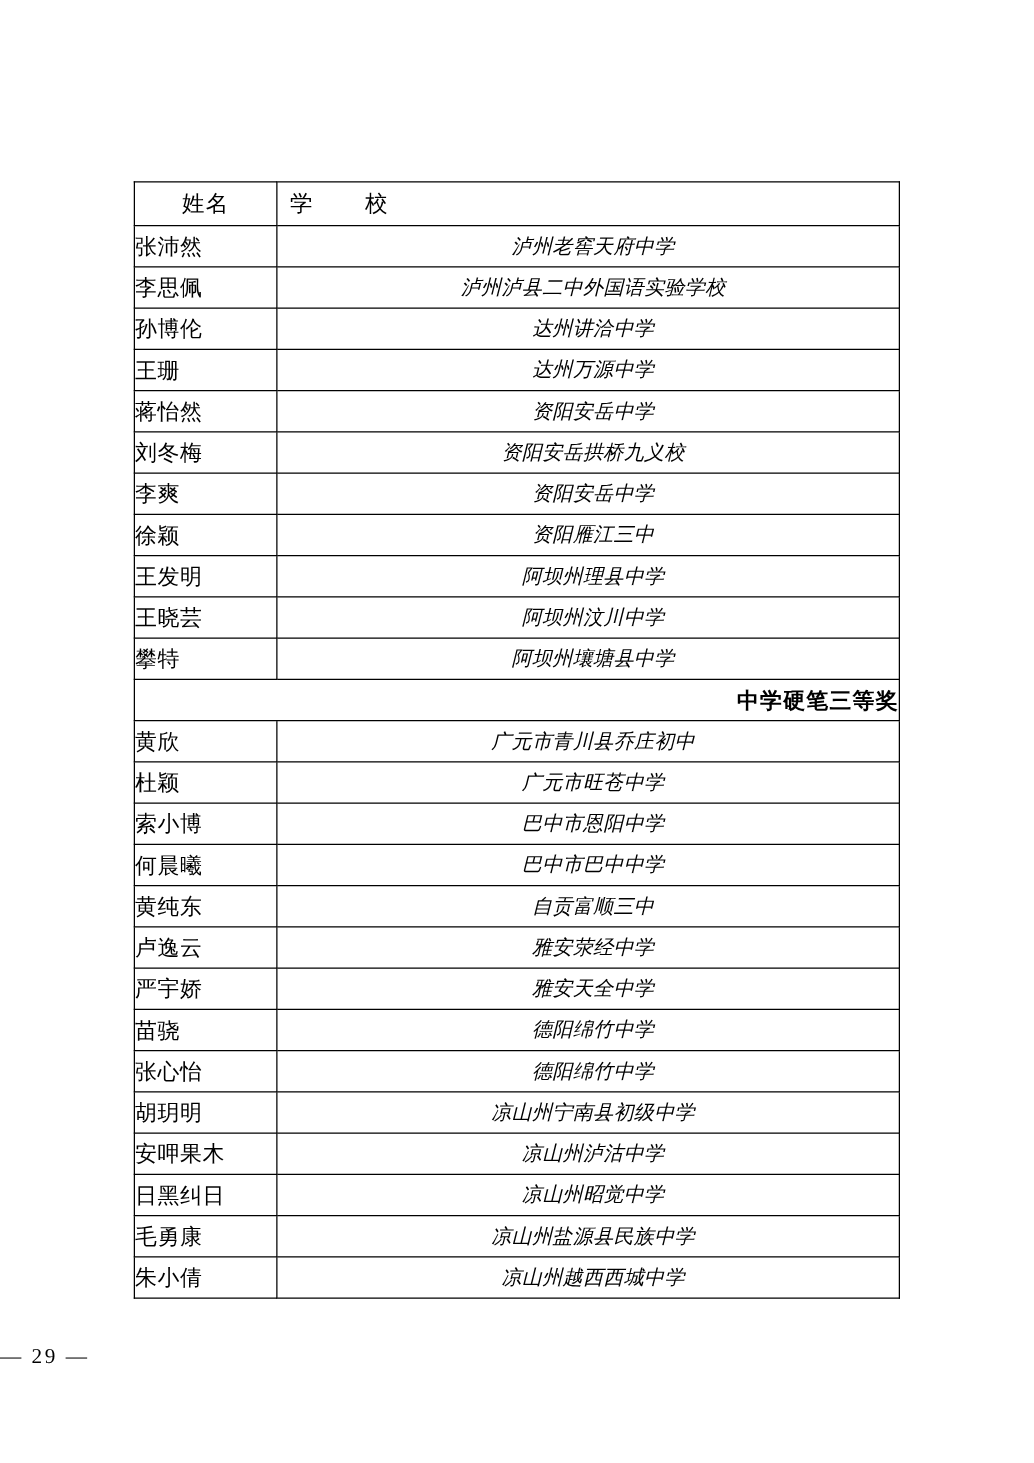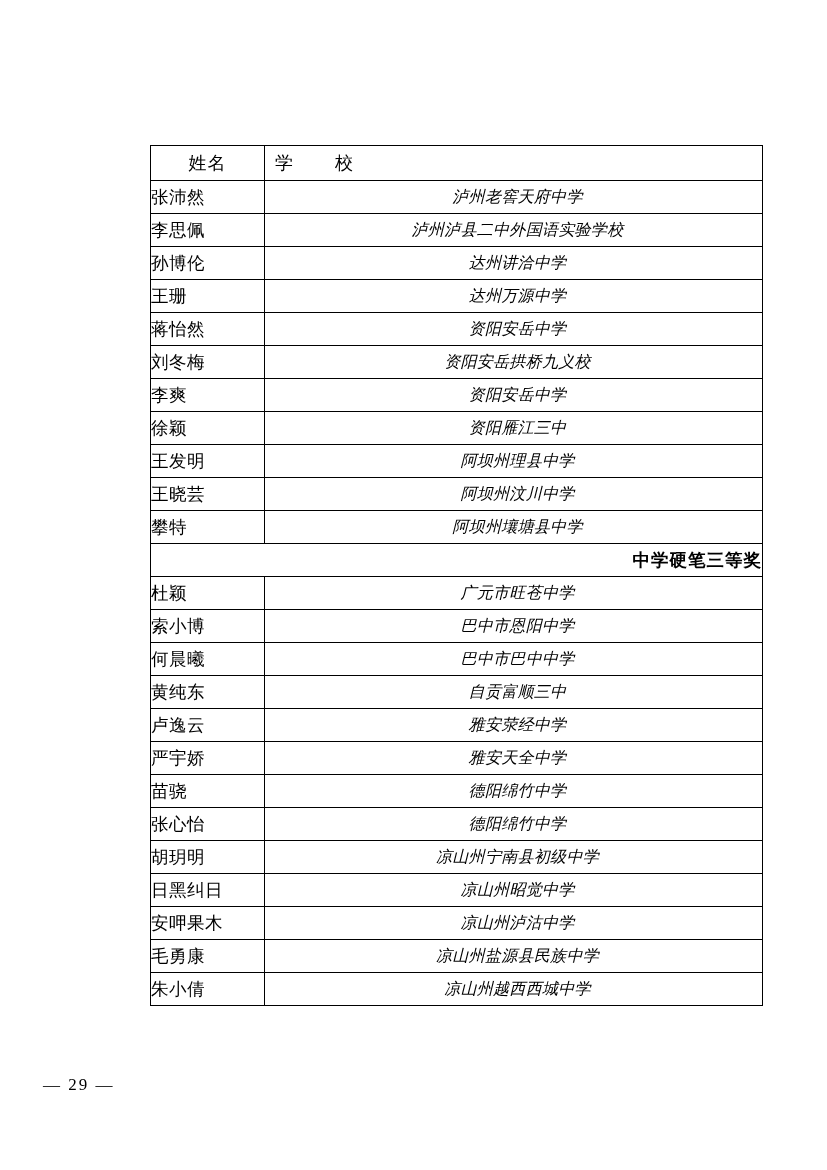--- a/index.html
+++ b/index.html
@@ -14,21 +14,20 @@
     color: #000000;
     position: relative;
     overflow: hidden;
   }
   .page {
     position: absolute;
     left: 0;
     top: 0;
     width: 766px;
     height: 1170px;
-    margin-left: 43px;
   }
   .award-table {
     position: absolute;
     left: 107px;
     top: 145px;
     width: 612px;
     border-collapse: collapse;
     table-layout: fixed;
   }
   .award-table td, .award-table th {
@@ -145,20 +144,24 @@
           <td class="school-cell">阿坝州汶川中学</td>
         </tr>
         <tr>
           <td class="name-cell">攀特</td>
           <td class="school-cell">阿坝州壤塘县中学</td>
         </tr>
         <tr>
           <td class="section-cell" colspan="2">中学硬笔三等奖</td>
         </tr>
         <tr>
+          <td class="name-cell">黄欣</td>
+          <td class="school-cell">广元市青川县乔庄初中</td>
+        </tr>
+        <tr>
           <td class="name-cell">杜颖</td>
           <td class="school-cell">广元市旺苍中学</td>
         </tr>
         <tr>
           <td class="name-cell">索小博</td>
           <td class="school-cell">巴中市恩阳中学</td>
         </tr>
         <tr>
           <td class="name-cell">何晨曦</td>
           <td class="school-cell">巴中市巴中中学</td>
@@ -181,28 +184,28 @@
         </tr>
         <tr>
           <td class="name-cell">张心怡</td>
           <td class="school-cell">德阳绵竹中学</td>
         </tr>
         <tr>
           <td class="name-cell">胡玥明</td>
           <td class="school-cell">凉山州宁南县初级中学</td>
         </tr>
         <tr>
+          <td class="name-cell">安呷果木</td>
+          <td class="school-cell">凉山州泸沽中学</td>
+        </tr>
+        <tr>
           <td class="name-cell">日黑纠日</td>
           <td class="school-cell">凉山州昭觉中学</td>
         </tr>
         <tr>
-          <td class="name-cell">安呷果木</td>
-          <td class="school-cell">凉山州泸沽中学</td>
-        </tr>
-        <tr>
           <td class="name-cell">毛勇康</td>
           <td class="school-cell">凉山州盐源县民族中学</td>
         </tr>
         <tr>
           <td class="name-cell">朱小倩</td>
           <td class="school-cell">凉山州越西西城中学</td>
         </tr>
       </tbody>
   </table>
 

